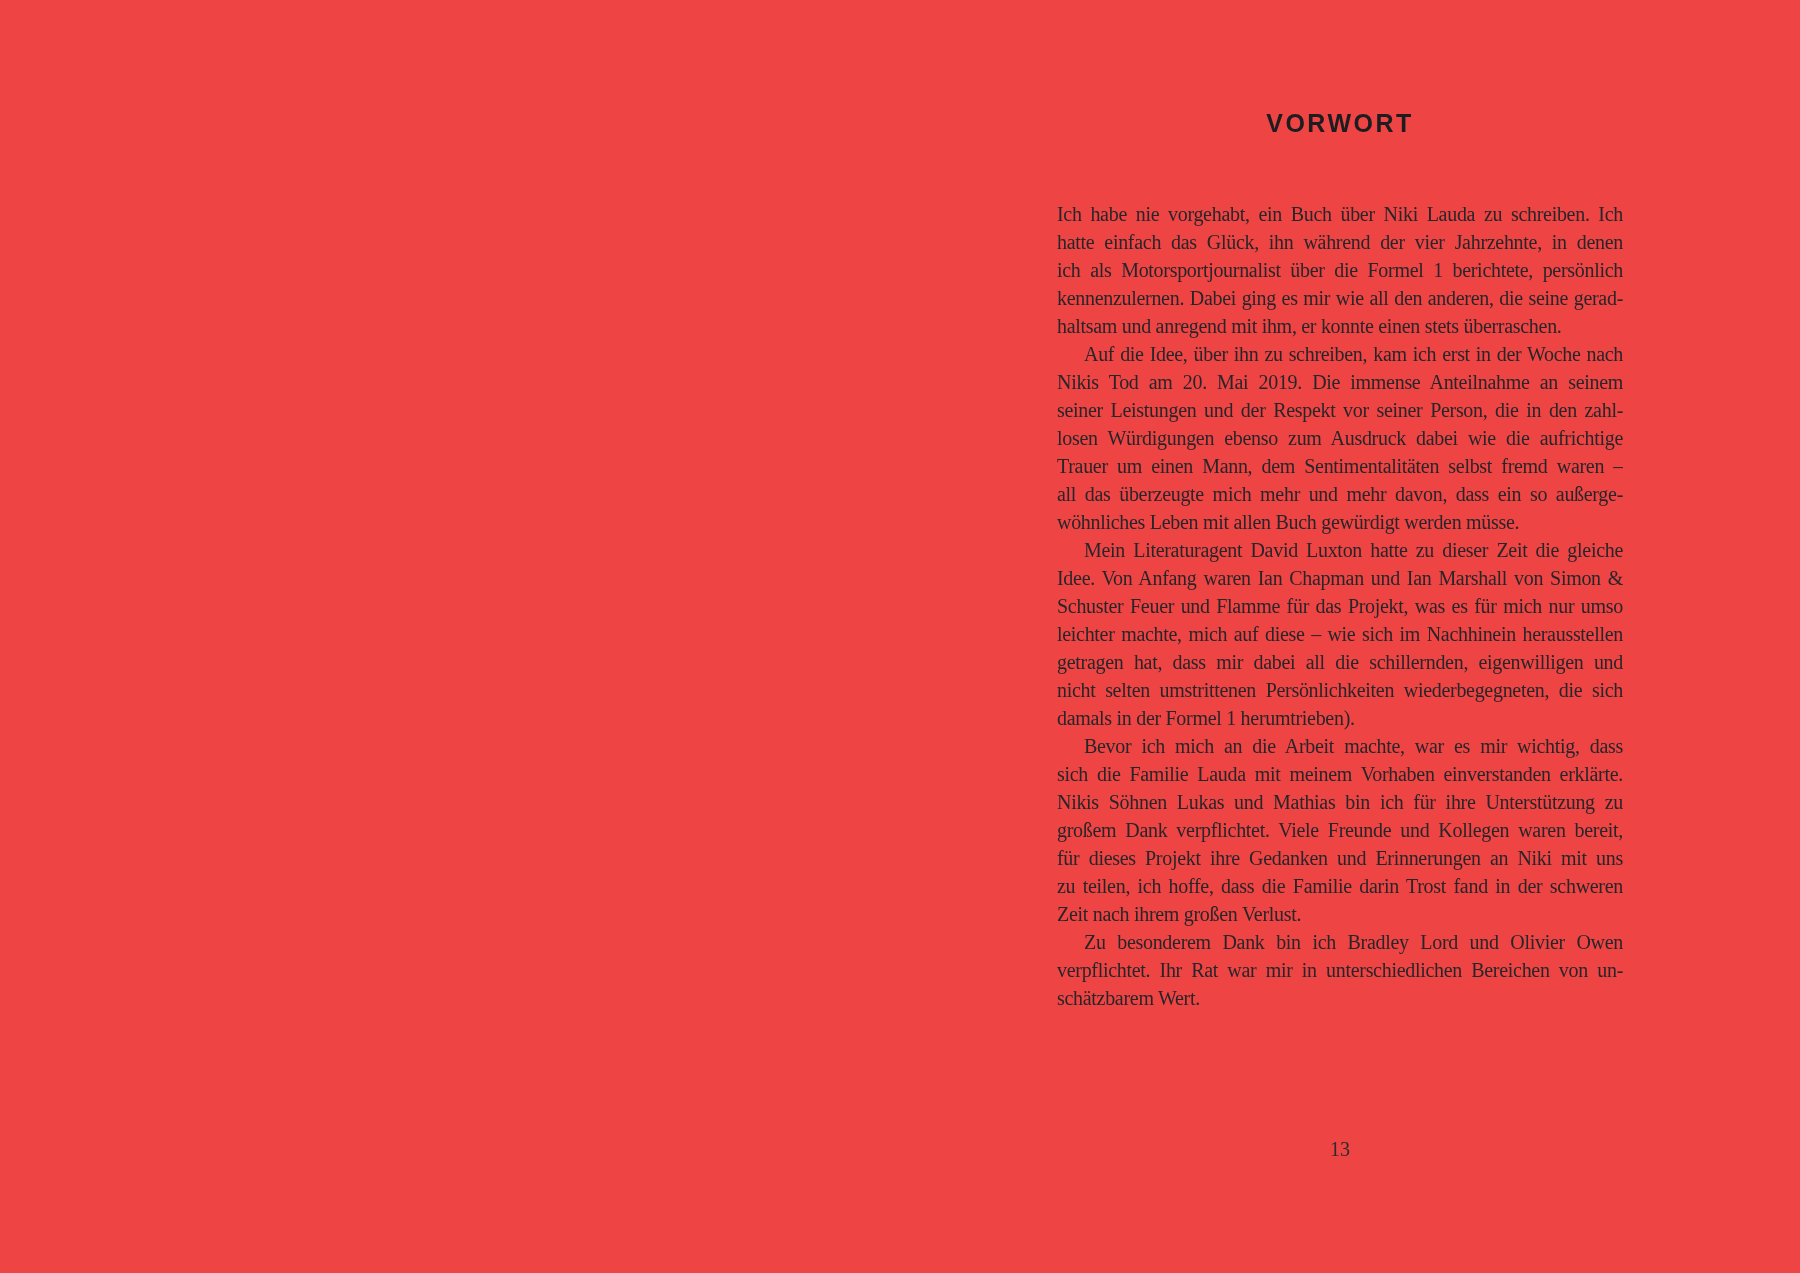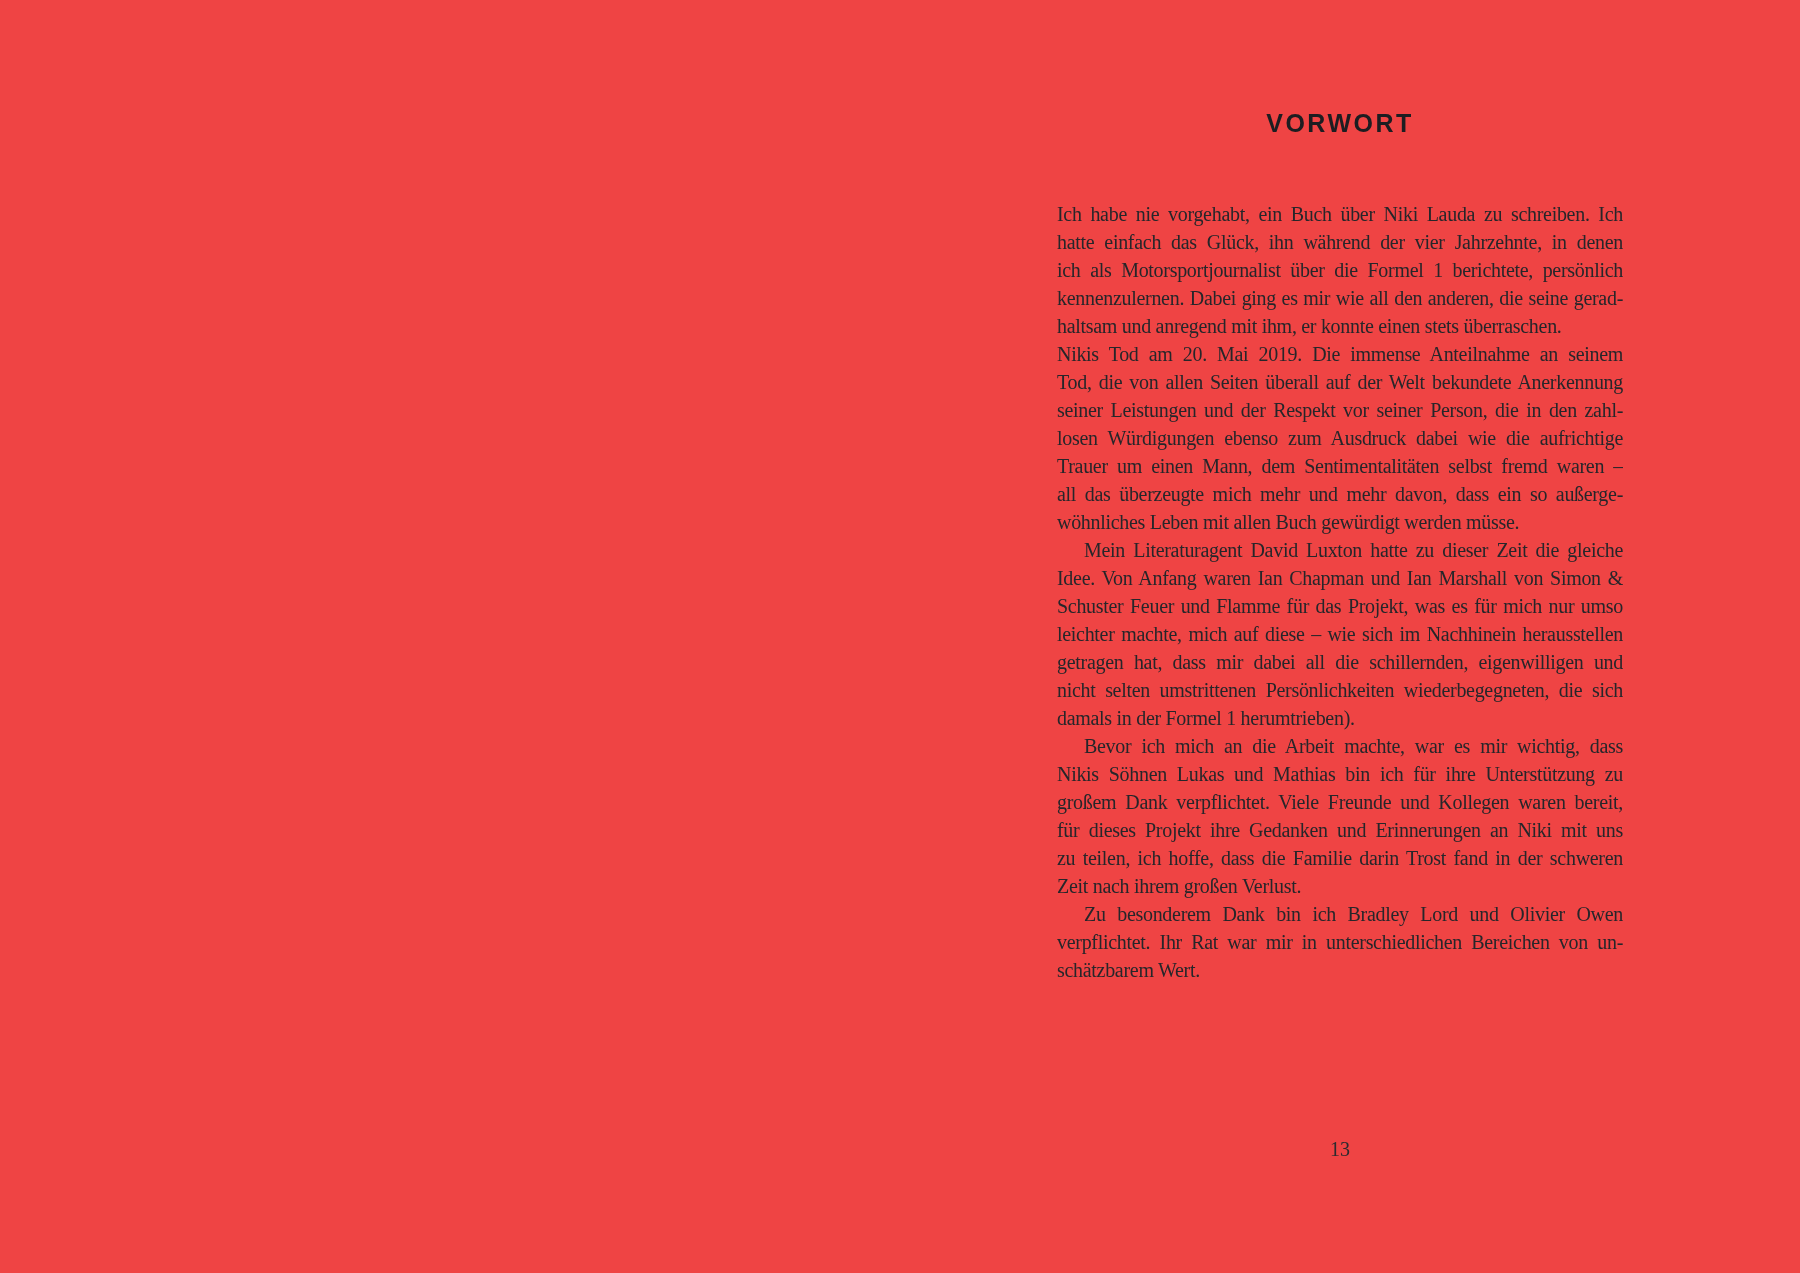--- a/index.html
+++ b/index.html
@@ -74,39 +74,40 @@
 
   <div class="body-text">
       <div class="paragraph">
         <div class="line">Ich habe nie vorgehabt, ein Buch über Niki Lauda zu schreiben. Ich</div>
         <div class="line">hatte einfach das Glück, ihn während der vier Jahrzehnte, in denen</div>
         <div class="line">ich als Motorsportjournalist über die Formel 1 berichtete, persönlich</div>
         <div class="line">kennenzulernen. Dabei ging es mir wie all den anderen, die seine gerad-</div>
         <div class="line para-end">haltsam und anregend mit ihm, er konnte einen stets überraschen.</div>
       </div>
       <div class="paragraph">
+        <div class="line indent">Auf die Idee, über ihn zu schreiben, kam ich erst in der Woche nach</div>
         <div class="line">Nikis Tod am 20. Mai 2019. Die immense Anteilnahme an seinem</div>
-        <div class="line">Tod, die von allen Seiten überall auf der Welt bekundete Anerkennung</div>
         <div class="line">seiner Leistungen und der Respekt vor seiner Person, die in den zahl-</div>
         <div class="line">losen Würdigungen ebenso zum Ausdruck dabei wie die aufrichtige</div>
         <div class="line">Trauer um einen Mann, dem Sentimentalitäten selbst fremd waren –</div>
         <div class="line">all das überzeugte mich mehr und mehr davon, dass ein so außerge-</div>
         <div class="line para-end">wöhnliches Leben mit allen Buch gewürdigt werden müsse.</div>
       </div>
       <div class="paragraph">
         <div class="line indent">Mein Literaturagent David Luxton hatte zu dieser Zeit die gleiche</div>
         <div class="line">Idee. Von Anfang waren Ian Chapman und Ian Marshall von Simon &amp;</div>
         <div class="line">Schuster Feuer und Flamme für das Projekt, was es für mich nur umso</div>
         <div class="line">leichter machte, mich auf diese – wie sich im Nachhinein herausstellen</div>
         <div class="line">getragen hat, dass mir dabei all die schillernden, eigenwilligen und</div>
         <div class="line">nicht selten umstrittenen Persönlichkeiten wiederbegegneten, die sich</div>
         <div class="line para-end">damals in der Formel 1 herumtrieben).</div>
       </div>
       <div class="paragraph">
         <div class="line indent">Bevor ich mich an die Arbeit machte, war es mir wichtig, dass</div>
+        <div class="line">sich die Familie Lauda mit meinem Vorhaben einverstanden erklärte.</div>
         <div class="line">Nikis Söhnen Lukas und Mathias bin ich für ihre Unterstützung zu</div>
         <div class="line">großem Dank verpflichtet. Viele Freunde und Kollegen waren bereit,</div>
         <div class="line">für dieses Projekt ihre Gedanken und Erinnerungen an Niki mit uns</div>
         <div class="line">zu teilen, ich hoffe, dass die Familie darin Trost fand in der schweren</div>
         <div class="line para-end">Zeit nach ihrem großen Verlust.</div>
       </div>
       <div class="paragraph">
         <div class="line indent">Zu besonderem Dank bin ich Bradley Lord und Olivier Owen</div>
         <div class="line">verpflichtet. Ihr Rat war mir in unterschiedlichen Bereichen von un-</div>
         <div class="line para-end">schätzbarem Wert.</div>

